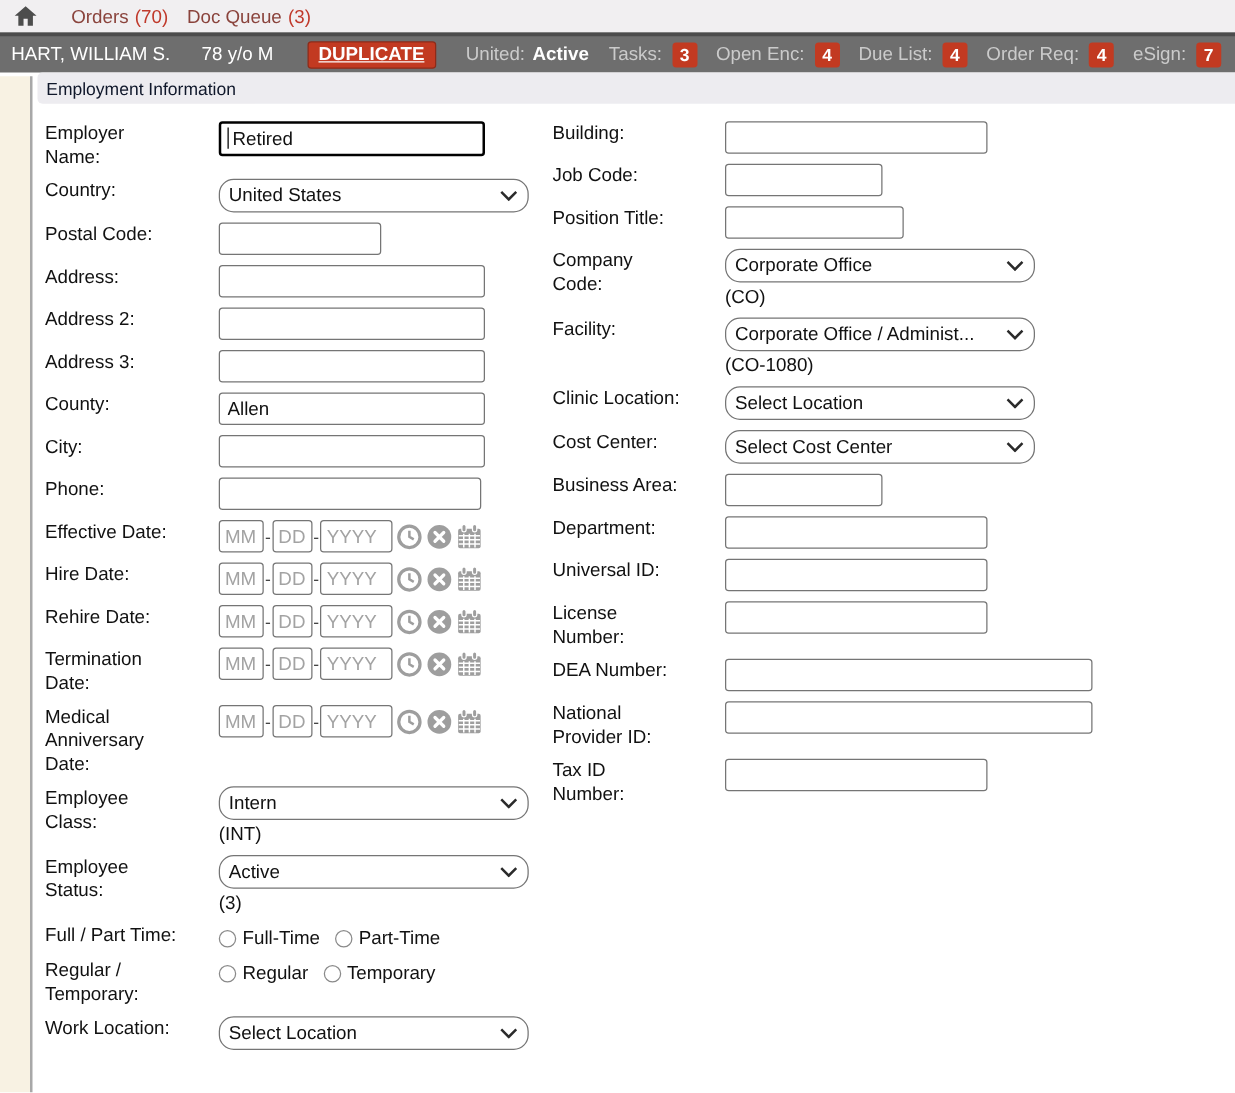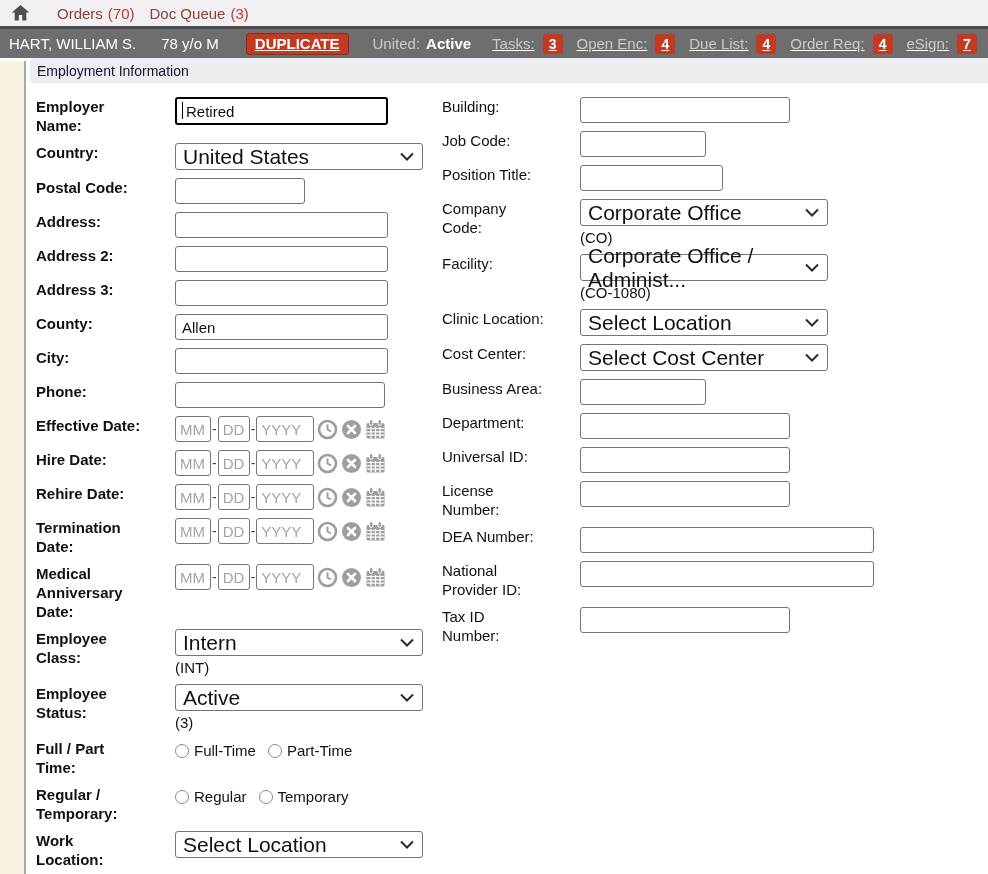--- a/index.html
+++ b/index.html
@@ -16,58 +16,58 @@
 
   
   .pbar { height:32px; background:#6e6e6e; border-top:3px solid #4c4c4c;
     display:flex; align-items:center; padding:0 9px; font-size:15px; color:#fff; }
   .pb-age { margin-left:25px; }
   .pb-dup { margin-left:27px; background:#c23a21; border:1px solid #8e2a18; border-radius:3px;
     color:#fff; font-weight:bold; text-decoration:underline; padding:1px 8px 2px; cursor:pointer; }
   .pb-status { margin-left:24px; display:flex; gap:6px; align-items:center; }
   .pb-lab { color:#cbcbcb; }
   .pb-val { color:#fff; font-weight:bold; }
-  .pb-counters { display:flex; flex:1; margin-left:21px; justify-content:space-between; align-items:center; padding-right:2px;text-decoration:underline; }
+  .pb-counters { display:flex; flex:1; margin-left:16px; justify-content:space-between; align-items:center; padding-right:2px; }
   .counter { display:flex; align-items:center; gap:8px; }
   .badge { min-width:20px; height:20px; background:#c23a21; border-radius:3px; color:#fff;
     font-weight:bold; font-size:14px; display:flex; align-items:center; justify-content:center;
     padding:0 5px; cursor:pointer; }
 
   
   .strip { position:absolute; left:0; top:61px; width:24px; bottom:0; background:#f8f2e3; }
   .vline { position:absolute; left:24px; top:61px; width:2px; bottom:0; background:#a8a8a8; }
 
   .content { margin-left:26px; }
   .band { margin-left:4px; height:25px; background:#edecf0; border-radius:4px 0 0 4px;
     display:flex; align-items:center; padding-left:7px; }
   .band h1 { font-size:14px; font-weight:normal; color:#0f172a; }
 
   
   .columns { display:flex; margin-top:14px; }
   .col-left { width:416px; padding-left:10px; flex:none; }
   .col-right { flex:1; }
   .row { display:flex; align-items:flex-start; margin-bottom:8px; }
   .lbl { font-size:15px; line-height:19px; color:#111; flex:none; }
-  .col-left .lbl { width:106px; margin-right:33px;font-weight:bold; }
+  .col-left .lbl { width:106px; margin-right:33px; }
   .col-right .lbl { width:102px; margin-right:36px; }
   .ctl { flex:none; }
 
   .txt { height:26px; border:1px solid #757575; border-radius:3px; background:#fff;
     font-family:"Liberation Sans", sans-serif; font-size:15px; color:#111; padding:0 6px; }
   .txt::placeholder { color:#a3a3a3; }
   .w130{width:130px} .w213{width:213px} .w126{width:126px} .w143{width:143px}
   .w210{width:210px} .w294{width:294px} .w248{width:248px}
 
   .focuswrap { position:relative; display:inline-block; }
   .txt.focused { border:2px solid #000; height:28px; padding-left:9px; }
   .caret { position:absolute; left:7px; top:5px; width:1px; height:17px; background:#000; }
 
-  .sel { height:27px; border:1px solid #757575; border-radius:3px; background:#fff;
+  .sel { height:27px; border:1px solid #757575; border-radius:12px; background:#fff;
     display:flex; align-items:center; justify-content:space-between; padding:0 8px 0 7px;
-    font-size:21px; color:#111; cursor:default; }
+    font-size:15px; color:#111; cursor:default; }
   .sel .chev { flex:none; margin-left:6px; }
   .note { font-size:15px; color:#111; margin-top:3px; line-height:17px; }
 
   .daterow { display:flex; align-items:center; }
   .dmm{width:36px} .ddd{width:32px} .dyy{width:58px}
   .daterow .txt { padding:0 4px; }
   .dash { color:#444; font-size:14px; margin:0 1px; }
   .dicon { width:21px; height:21px; margin-left:3px; display:inline-flex; cursor:pointer; }
   .dicon:first-of-type { margin-left:6px; }
 

